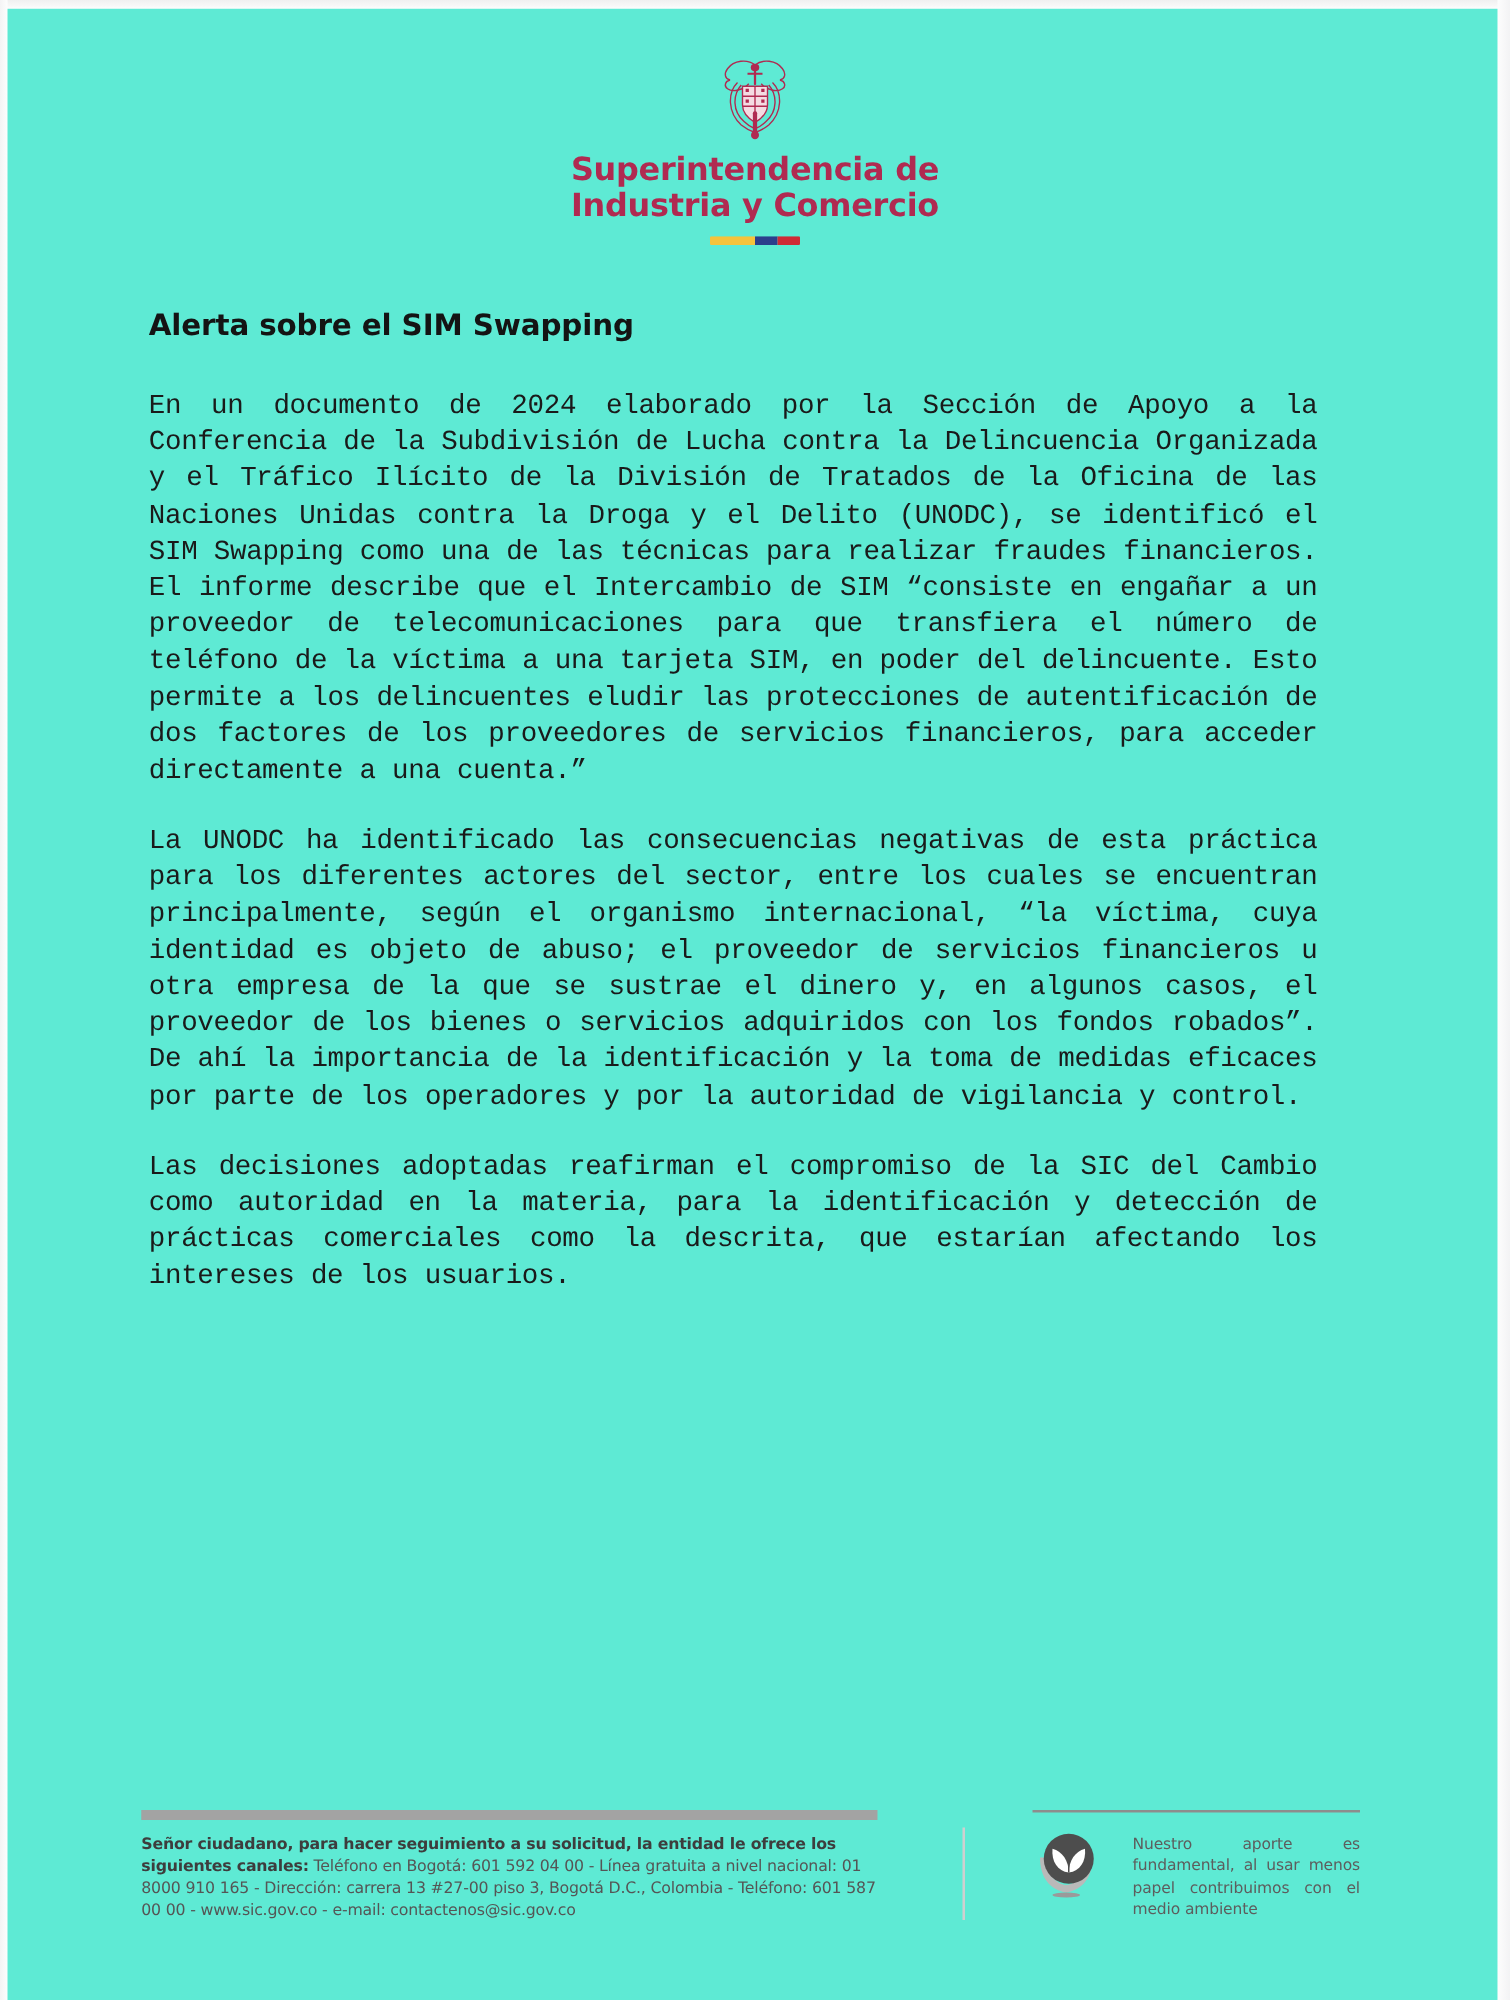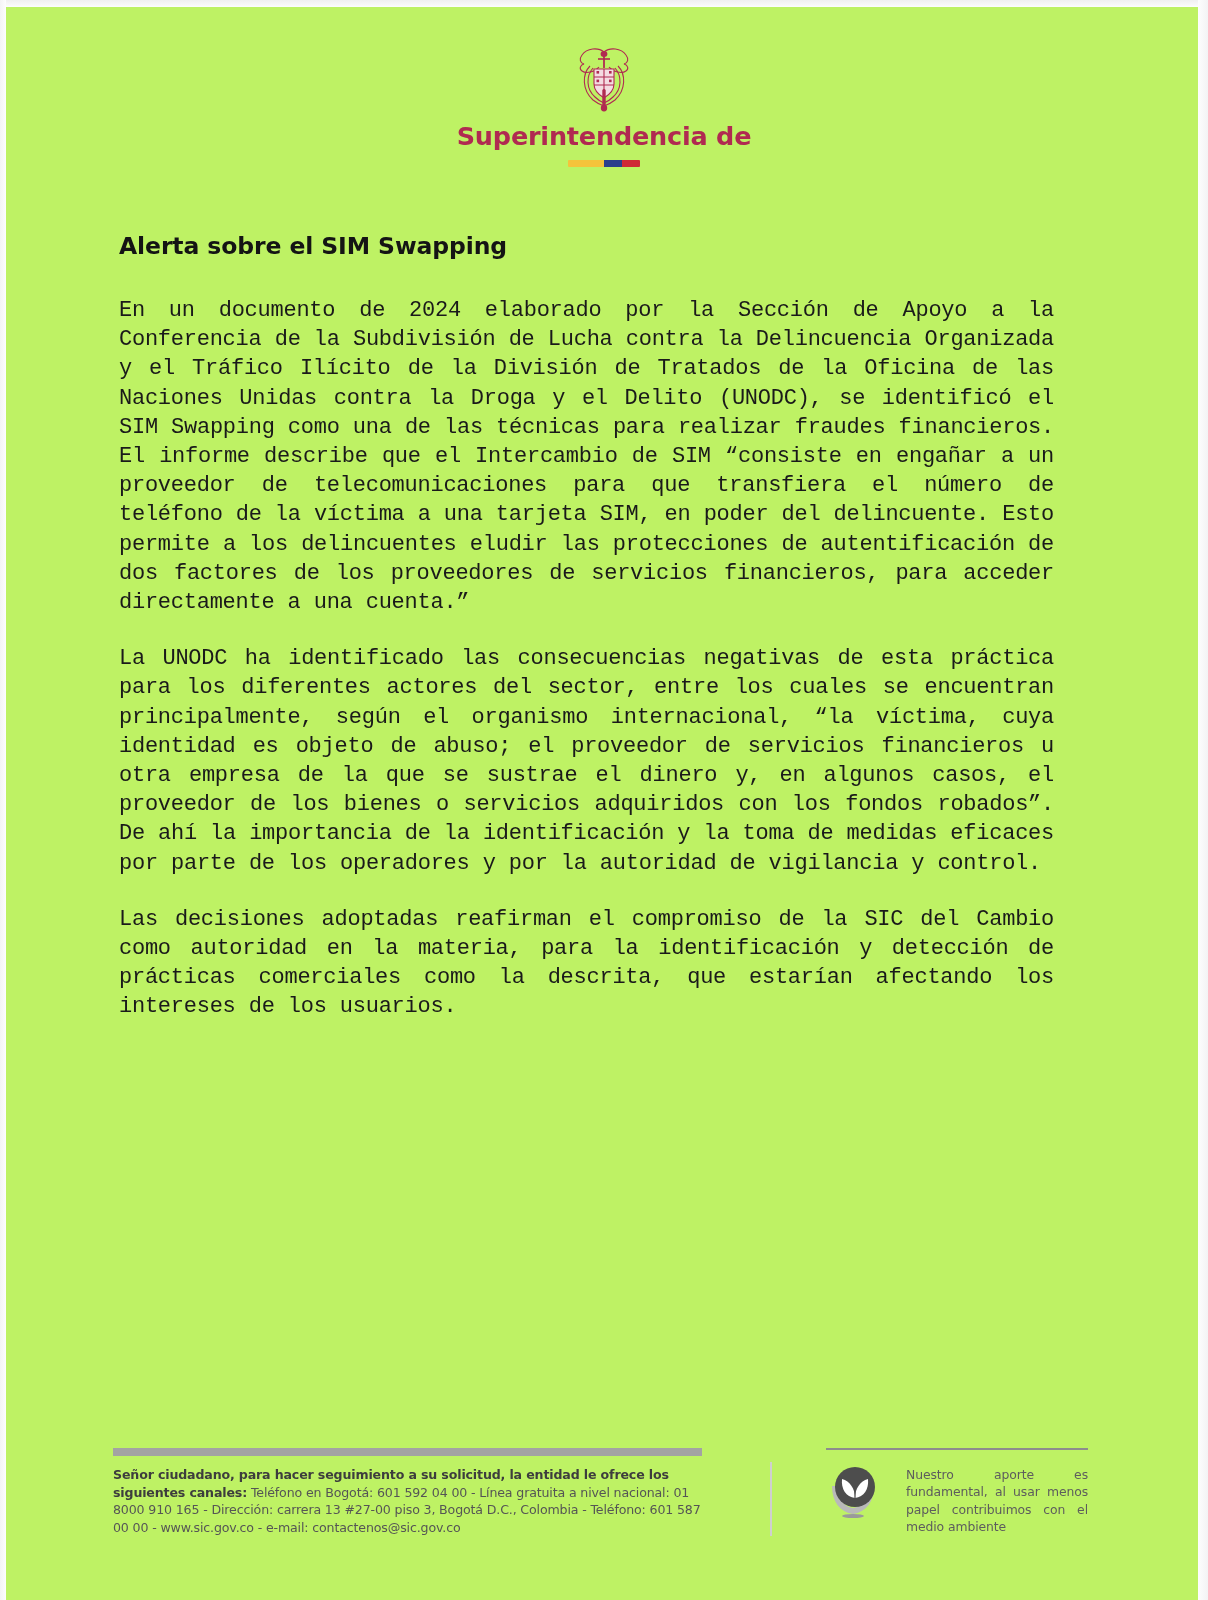--- a/index.html
+++ b/index.html
@@ -12,21 +12,21 @@
     height: 1600px;
     background: #ffffff;
     font-family: "DejaVu Sans", "Liberation Sans", sans-serif;
     overflow: hidden;
   }
 
   .page {
     position: relative;
     width: 1208px;
     height: 1600px;
-    background: #bef264;
+    background: #5eead4;
     box-sizing: border-box;
   }
 
   
   .scan-top-edge {
     position: absolute;
     top: 0;
     left: 0;
     width: 1208px;
     height: 7px;
@@ -88,21 +88,21 @@
     border-radius: 1px;
     overflow: hidden;
   }
   .flag-yellow { flex: 0 0 36px; background: #f5c33b; }
   .flag-blue   { flex: 0 0 18px; background: #2b3f8c; }
   .flag-red    { flex: 0 0 18px; background: #cf2a36; }
 
   
   .content {
     position: absolute;
-    top: 232px;
+    top: 246px;
     left: 119px;
     width: 935px;
   }
 
   .doc-title {
     font-family: "DejaVu Sans", "Liberation Sans", sans-serif;
     font-size: 23.5px;
     font-weight: bold;
     color: #141414;
     letter-spacing: -0.1px;
@@ -217,20 +217,21 @@
         <rect x="23.5" y="33.6" width="2.6" height="2.6"></rect>
         <rect x="36" y="33.6" width="2.6" height="2.6"></rect>
       </g>
       <g stroke="#b02a51" stroke-width="1.6" fill="none">
         <path d="M25 13 L37 13"></path>
       </g>
     </svg>
 
     <div class="brand-lines">
       <div class="brand-line">Superintendencia de</div>
+      <div class="brand-line">Industria y Comercio</div>
     </div>
 
     <div class="flag-bar">
       <div class="flag-yellow"></div>
       <div class="flag-blue"></div>
       <div class="flag-red"></div>
     </div>
   </div>
 
   <div class="content">

